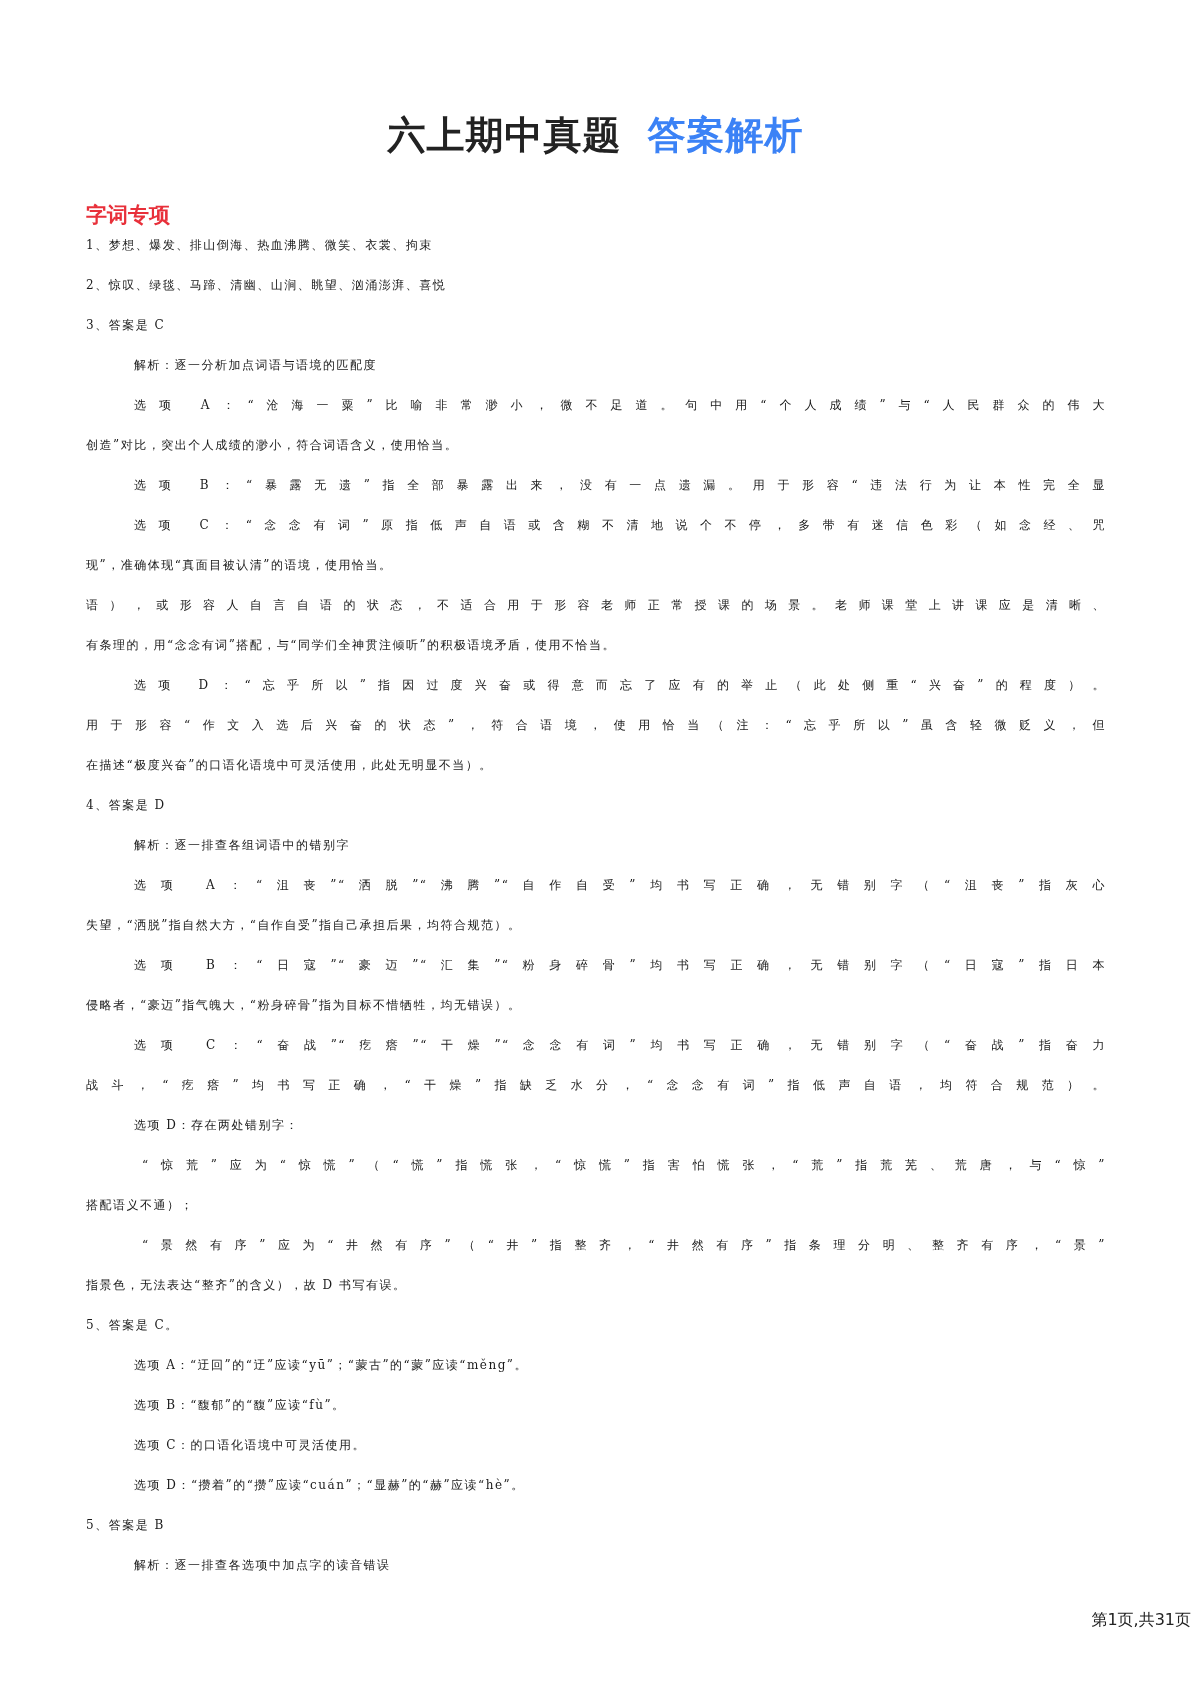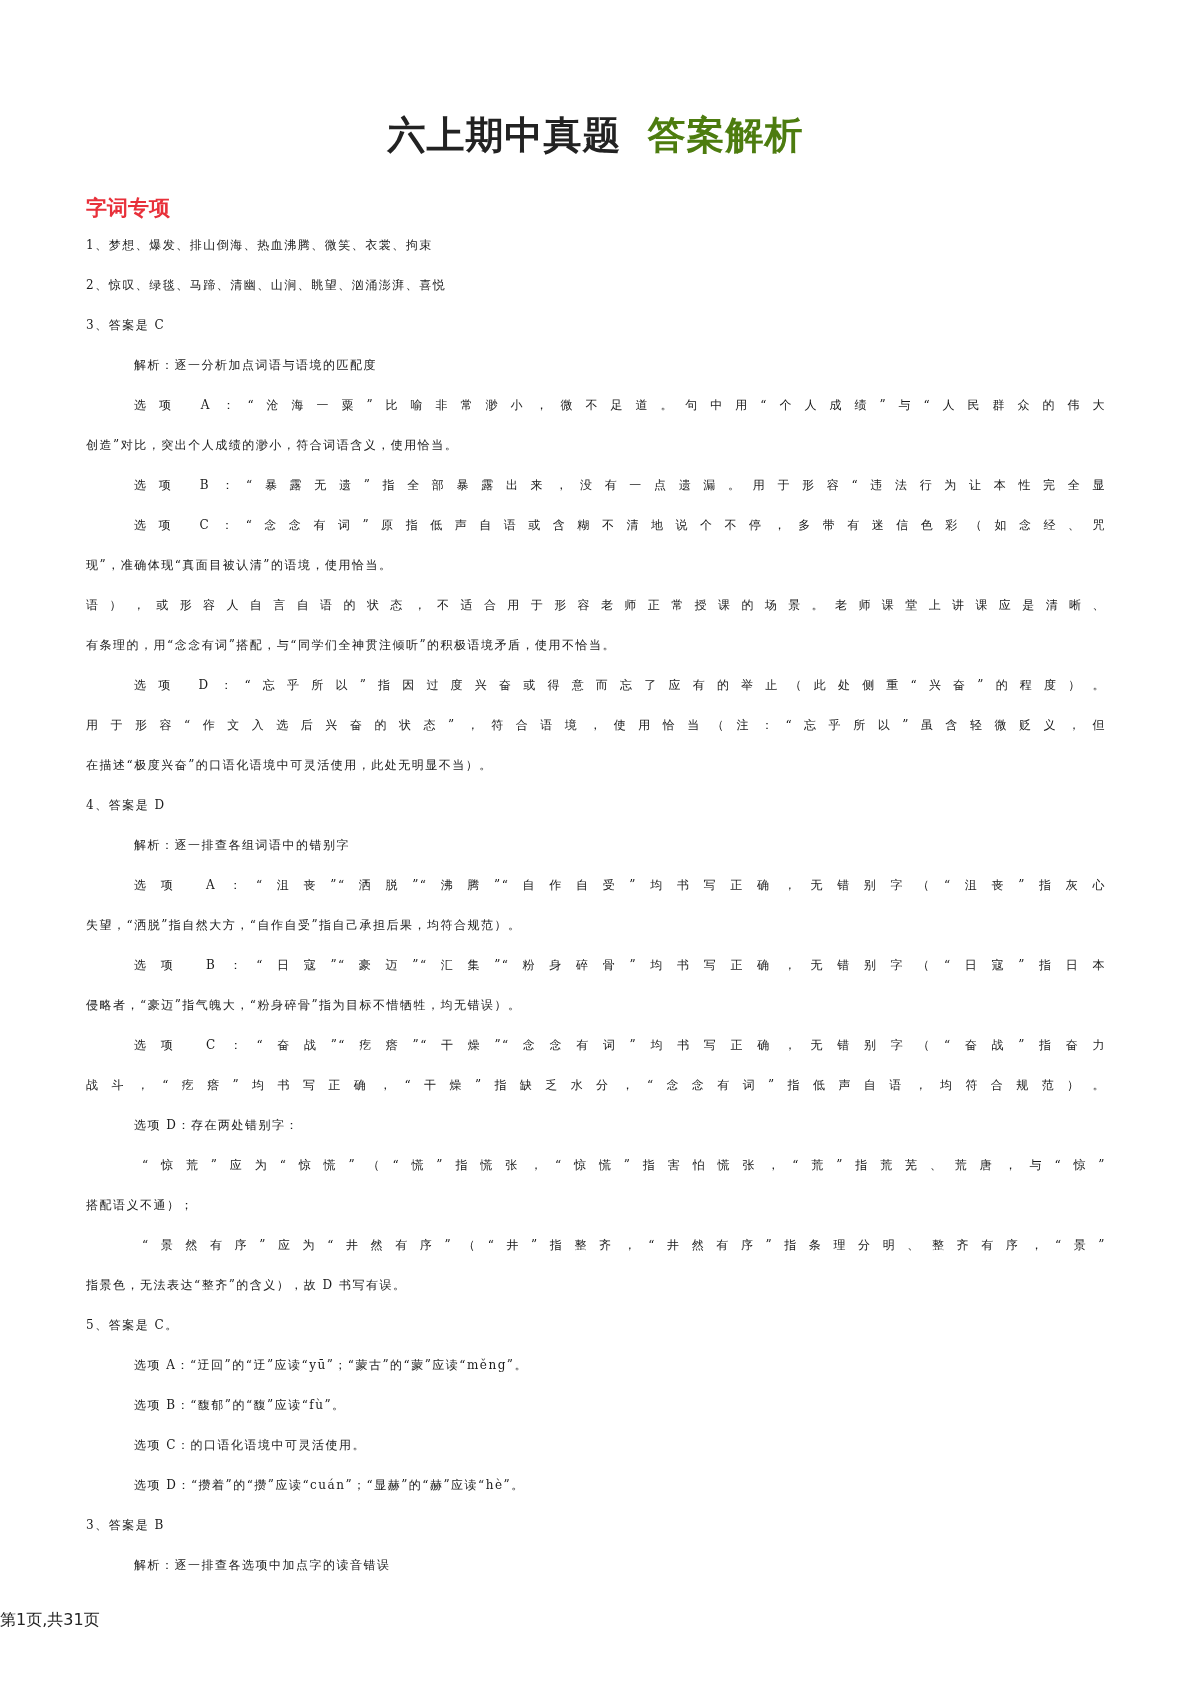--- a/index.html
+++ b/index.html
@@ -2,29 +2,29 @@
 <html><head>
   <meta charset="utf-8">
   <style>
     html, body { margin: 0; padding: 0; background: #ffffff; }
     body { width: 1191px; height: 1684px; position: relative; overflow: hidden;
            font-family: "DejaVu Serif", "Liberation Serif", serif; color: #1a1a1a; }
     .title { position: absolute; top: 110px; left: 0; width: 1191px; text-align: center;
              font-family: "DejaVu Sans", "Liberation Sans", sans-serif; font-weight: bold;
              font-size: 38px; letter-spacing: 1px; }
     .title .t1 { color: #222222; margin-top: 30px; }
-    .title .t2 { color: #4d7c0f; margin-left: 26px; }
-    .section { position: absolute; top: 194px; left: 86px; color: #e8303a;
+    .title .t2 { color: #3b82f6; margin-left: 26px; }
+    .section { position: absolute; top: 201px; left: 86px; color: #e8303a;
                font-family: "DejaVu Sans", "Liberation Sans", sans-serif; font-weight: bold; font-size: 21px; }
     .content { position: absolute; top: 225px; left: 86px; width: 1020px; font-size: 12px; line-height: 40px; }
     .line { white-space: nowrap; letter-spacing: 1.5px; }
     .indent { padding-left: 48px; }
     .quote-indent { padding-left: 56px; }
     .justify { white-space: normal; text-align: justify; text-align-last: justify; }
-    .footer { position: absolute; top: 1610px; left: 0; width: 1191px; text-align: left;
+    .footer { position: absolute; top: 1610px; left: 0; width: 1191px; text-align: right;
               font-family: "DejaVu Sans", "Liberation Sans", sans-serif; font-size: 16px; color: #222; }
   </style>
 </head>
 <body>
 
 <div class="title">
   <span class="t1">六上期中真题</span><span class="t2">答案解析</span>
 </div>
 
 <div class="section">字词专项</div>
@@ -55,17 +55,17 @@
   <div class="line indent">选项 D：存在两处错别字：</div>
   <div class="line quote-indent justify">“惊荒”应为“惊慌”（“慌”指慌张，“惊慌”指害怕慌张，“荒”指荒芜、荒唐，与“惊”</div>
   <div class="line">搭配语义不通）；</div>
   <div class="line quote-indent justify">“景然有序”应为“井然有序”（“井”指整齐，“井然有序”指条理分明、整齐有序，“景”</div>
   <div class="line">指景色，无法表达“整齐”的含义），故 D 书写有误。</div>
   <div class="line">5、答案是 C。</div>
   <div class="line indent">选项 A：“迂回”的“迂”应读“yū”；“蒙古”的“蒙”应读“měng”。</div>
   <div class="line indent">选项 B：“馥郁”的“馥”应读“fù”。</div>
   <div class="line indent">选项 C：的口语化语境中可灵活使用。</div>
   <div class="line indent">选项 D：“攒着”的“攒”应读“cuán”；“显赫”的“赫”应读“hè”。</div>
-  <div class="line">3、答案是 B</div>
+  <div class="line">5、答案是 B</div>
   <div class="line indent">解析：逐一排查各选项中加点字的读音错误</div>
 </div>
 
 <div class="footer">第1页,共31页</div>
 
 </body></html>

